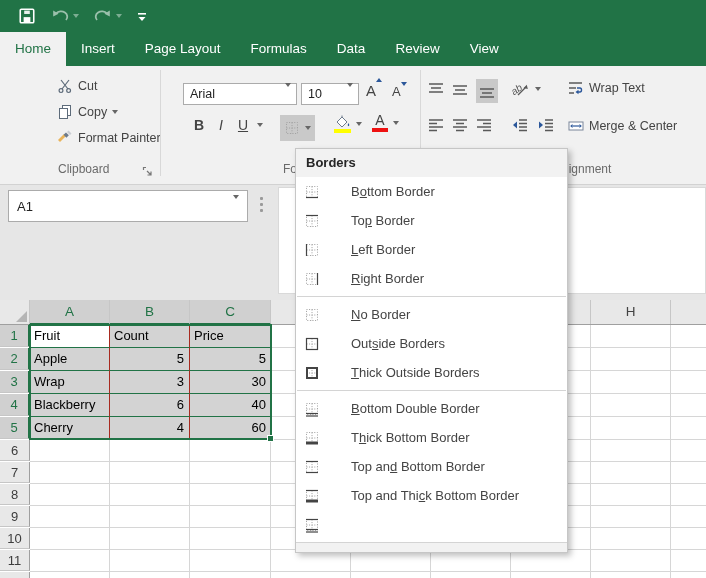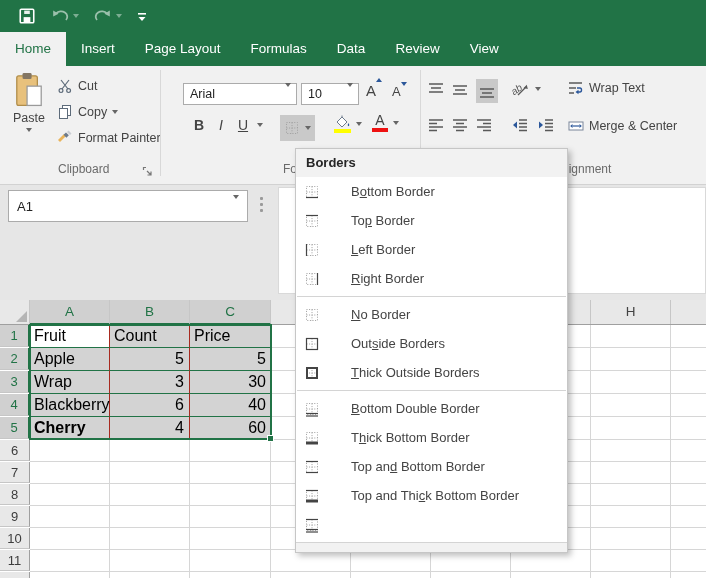--- a/index.html
+++ b/index.html
@@ -53,21 +53,21 @@
   .colhdr{position:absolute;top:0;height:24px;line-height:24px;text-align:center;font-size:13.5px;color:#444;
     border-right:1px solid #c6c6c6;background:#e8e8e8;}
   .colhdr.sel{background:#d0d0d0;color:#217346;border-bottom:2px solid #217346;height:25px;}
   .corner{position:absolute;left:0;top:0;width:30px;height:24px;background:#e8e8e8;border-right:1px solid #c6c6c6;}
   .corner .tri{position:absolute;right:2px;bottom:2px;width:0;height:0;
     border-left:11px solid transparent;border-bottom:11px solid #b5b5b5;}
   .rowhdr{position:absolute;left:0;width:30px;background:#e8e8e8;border-bottom:1px solid #c6c6c6;border-right:1px solid #9f9f9f;
     text-align:center;font-size:13px;color:#3c3c3c;}
   .rowhdr.sel{background:#d0d0d0;color:#217346;border-right:2px solid #217346;}
   .gcell{position:absolute;background:#fff;border-right:1px solid #d6d6d6;border-bottom:1px solid #d6d6d6;}
-  .dcell{position:absolute;background:#d3d3d3;font-size:16px;color:#000;border-bottom:1px solid #217346;}
+  .dcell{position:absolute;background:#d3d3d3;font-size:13px;color:#000;border-bottom:1px solid #217346;}
   .dcell.first{background:#fff;}
   .dcell.vred{border-right:1px solid #a82a1f;}
   .dcell .t{display:block;padding:0 5px 0 4px;}
   .dcell .num{text-align:right;}
   .selbox{position:absolute;left:29px;top:24px;width:243px;height:116px;border:2px solid #217346;pointer-events:none;}
   .handle{position:absolute;right:-4px;bottom:-4px;width:7px;height:7px;background:#217346;border:1px solid #fff;}
 
   
   .menu{position:absolute;left:295px;top:148px;width:273px;background:#fff;border:1px solid #c6c6c6;
     box-shadow:3px 3px 6px rgba(0,0,0,.25);z-index:20;}
@@ -120,29 +120,20 @@
       <div class="tab">Insert</div>
       <div class="tab">Page Layout</div>
       <div class="tab">Formulas</div>
       <div class="tab">Data</div>
       <div class="tab">Review</div>
       <div class="tab">View</div>
     </div>
 
   <div class="ribbon">
 
-    <div class="paste">
-      <svg width="30" height="36" viewBox="0 0 22 28">
-          <rect x="1.5" y="3" width="16" height="23" rx="1.5" fill="#e8c17c" stroke="#b08d4a"></rect>
-          <rect x="6" y="0.8" width="7" height="4.6" rx="1" fill="#847663"></rect>
-          <rect x="9.5" y="11" width="11" height="15" fill="#fff" stroke="#9a9a9a"></rect>
-        </svg>
-      <span class="lbl">Paste</span>
-      <span class="caret-g" style="margin-top:3px;"></span>
-    </div>
     <div class="rbtn" style="left:57px;top:12px;">
       <svg class="icon16" viewBox="0 0 16 16">
           <path d="M4 2 L11 11 M12 2 L5 11" stroke="#5d6b7a" stroke-width="1.2" fill="none"></path>
           <circle cx="4" cy="12.6" r="1.9" fill="none" stroke="#5d6b7a" stroke-width="1.2"></circle>
           <circle cx="11.6" cy="12.6" r="1.9" fill="none" stroke="#5d6b7a" stroke-width="1.2"></circle>
         </svg>
       <span>Cut</span>
     </div>
     <div class="rbtn" style="left:57px;top:38px;">
       <svg class="icon16" viewBox="0 0 16 16">
@@ -470,21 +461,21 @@
         </div>
         <div class="dcell vred" style="left: 30px; top: 94px; width: 80px; height: 23px;">
           <span class="t" style="line-height: 22px;">Blackberry</span>
         </div>
         <div class="dcell vred" style="left: 110px; top: 94px; width: 80px; height: 23px;">
           <span class="t num" style="line-height: 22px;">6</span>
         </div>
         <div class="dcell" style="left: 190px; top: 94px; width: 81px; height: 23px;">
           <span class="t num" style="line-height: 22px;">40</span>
         </div>
-        <div class="dcell vred" style="left: 30px; top: 117px; width: 80px; height: 23px; font-weight: bold;">
+        <div class="dcell vred" style="left: 30px; top: 117px; width: 80px; height: 23px;">
           <span class="t" style="line-height: 22px;">Cherry</span>
         </div>
         <div class="dcell vred" style="left: 110px; top: 117px; width: 80px; height: 23px;">
           <span class="t num" style="line-height: 22px;">4</span>
         </div>
         <div class="dcell" style="left: 190px; top: 117px; width: 81px; height: 23px;">
           <span class="t num" style="line-height: 22px;">60</span>
         </div>
       </div>
     <div class="selbox">

